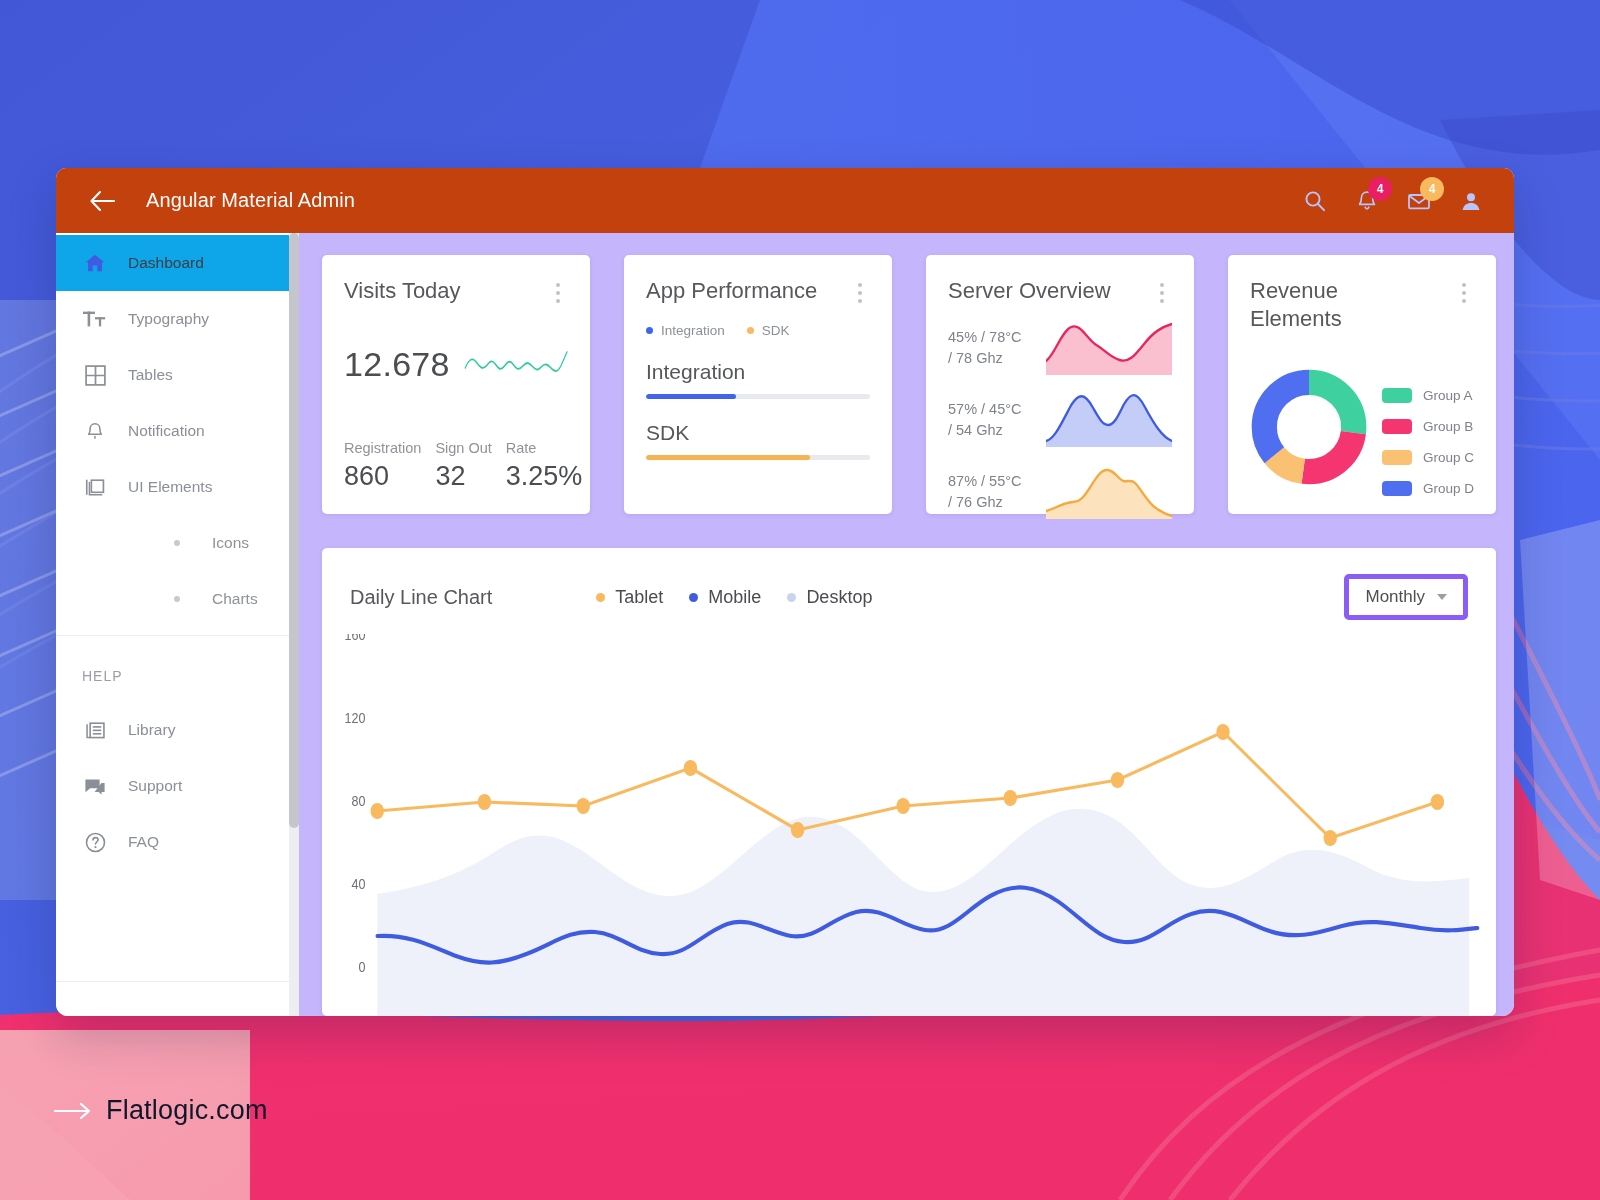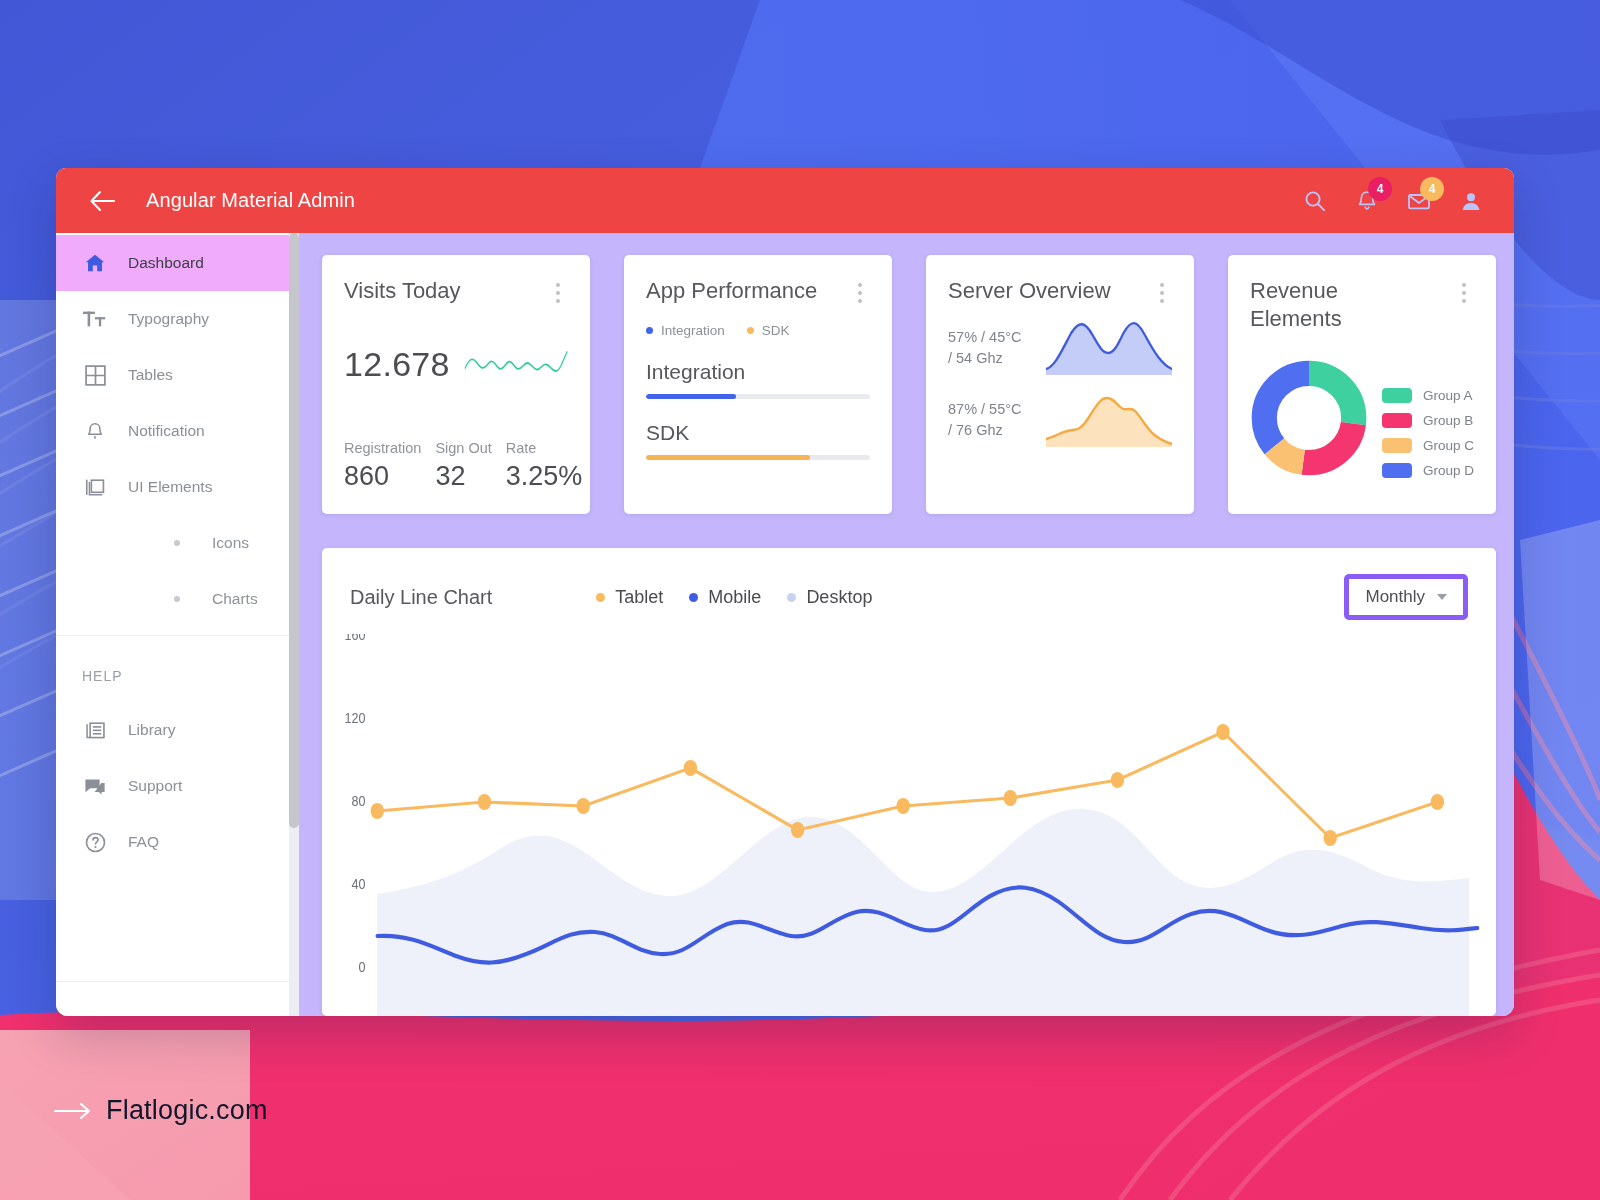--- a/index.html
+++ b/index.html
@@ -27,21 +27,21 @@
     background: #f7f8fc;
     border-radius: 10px 10px 12px 12px;
     box-shadow: 0 18px 48px rgba(20,25,70,0.22);
     overflow: hidden;
     display: flex;
     flex-direction: column;
   }
   
   #appbar {
     height: 65px;
-    background: #ef4444;
+    background: #c2410c;
     display: flex;
     align-items: center;
     padding: 0 22px 0 26px;
     flex: 0 0 65px;
     position: relative;
   }
   .appbar-back {
     width: 40px; height: 40px;
     display: flex; align-items: center; justify-content: center;
     cursor: pointer;
@@ -96,21 +96,21 @@
   .nav-list { padding-top: 2px; }
   .nav-item {
     display: flex;
     align-items: center;
     height: 56px;
     padding-left: 26px;
     cursor: pointer;
     color: #8b8f97;
     font-size: 15.5px;
   }
-  .nav-item.active { background: #f0abfc; color: #424447; }
+  .nav-item.active { background: #0ea5e9; color: #424447; }
   .nav-item.active .nav-label { color: #3c3f43; }
   .nav-icon {
     width: 26px; height: 26px;
     margin-right: 20px;
     display: flex; align-items: center; justify-content: center;
     flex: 0 0 26px;
   }
   .nav-label { white-space: nowrap; }
 
   .nav-sub {
@@ -246,21 +246,21 @@
     color: #7f838b;
     line-height: 1.45;
     width: 92px;
     flex: 0 0 92px;
   }
   .server-spark { flex: 1 1 auto; height: 58px; }
 
   
   .revenue-body { display: flex; align-items: center; margin-top: 26px; gap: 14px; }
   .donut-wrap { width: 118px; height: 118px; flex: 0 0 118px; }
-  .revenue-legend { display: flex; flex-direction: column; gap: 10px; margin-top: 30px; }
+  .revenue-legend { display: flex; flex-direction: column; gap: 16px; margin-top: 30px; }
   .rev-item { display: flex; align-items: center; gap: 11px; }
   .rev-swatch { width: 30px; height: 15px; border-radius: 4px; display: block; }
   .rev-label { font-size: 13.5px; color: #7e828a; }
 
   
   #line-card {
     margin-top: 34px;
     height: 468px;
     padding: 26px 28px 0 28px;
     position: relative;
@@ -621,20 +621,30 @@
           <section class="card kpi-card server-card">
             <div class="card-head">
               <h2 class="card-title">Server Overview</h2>
               <span class="kebab">
                   <i></i>
                   <i></i>
                   <i></i>
                 </span>
             </div>
 
+            <div class="server-row">
+              <div class="server-text">
+                <div>45% / 78°C</div>
+                <div>/ 78 Ghz</div>
+              </div>
+              <svg class="server-spark" viewBox="0 0 130 58" preserveAspectRatio="none" aria-hidden="true">
+                <path d="M0,56 L0,42 C9,36 16,12 26,8 C36,4 42,20 52,26 C62,32 66,38 76,41 C86,44 92,36 102,24 C112,12 120,8 130,5 L130,56 Z" fill="#fbc0d0"></path>
+                <path d="M0,42 C9,36 16,12 26,8 C36,4 42,20 52,26 C62,32 66,38 76,41 C86,44 92,36 102,24 C112,12 120,8 130,5" fill="none" stroke="#e8255f" stroke-width="2.4" stroke-linecap="round"></path>
+              </svg>
+            </div>
 
             <div class="server-row">
               <div class="server-text">
                 <div>57% / 45°C</div>
                 <div>/ 54 Ghz</div>
               </div>
               <svg class="server-spark" viewBox="0 0 130 58" preserveAspectRatio="none" aria-hidden="true">
                 <path d="M0,56 L0,50 C9,48 16,32 26,14 C34,2 40,2 48,16 C54,26 58,34 64,34 C70,34 74,26 80,14 C88,0 94,1 102,16 C112,34 120,46 130,50 L130,56 Z" fill="#c3cdf7"></path>
                 <path d="M0,50 C9,48 16,32 26,14 C34,2 40,2 48,16 C54,26 58,34 64,34 C70,34 74,26 80,14 C88,0 94,1 102,16 C112,34 120,46 130,50" fill="none" stroke="#3f5ce0" stroke-width="2.4" stroke-linecap="round"></path>
               </svg>

